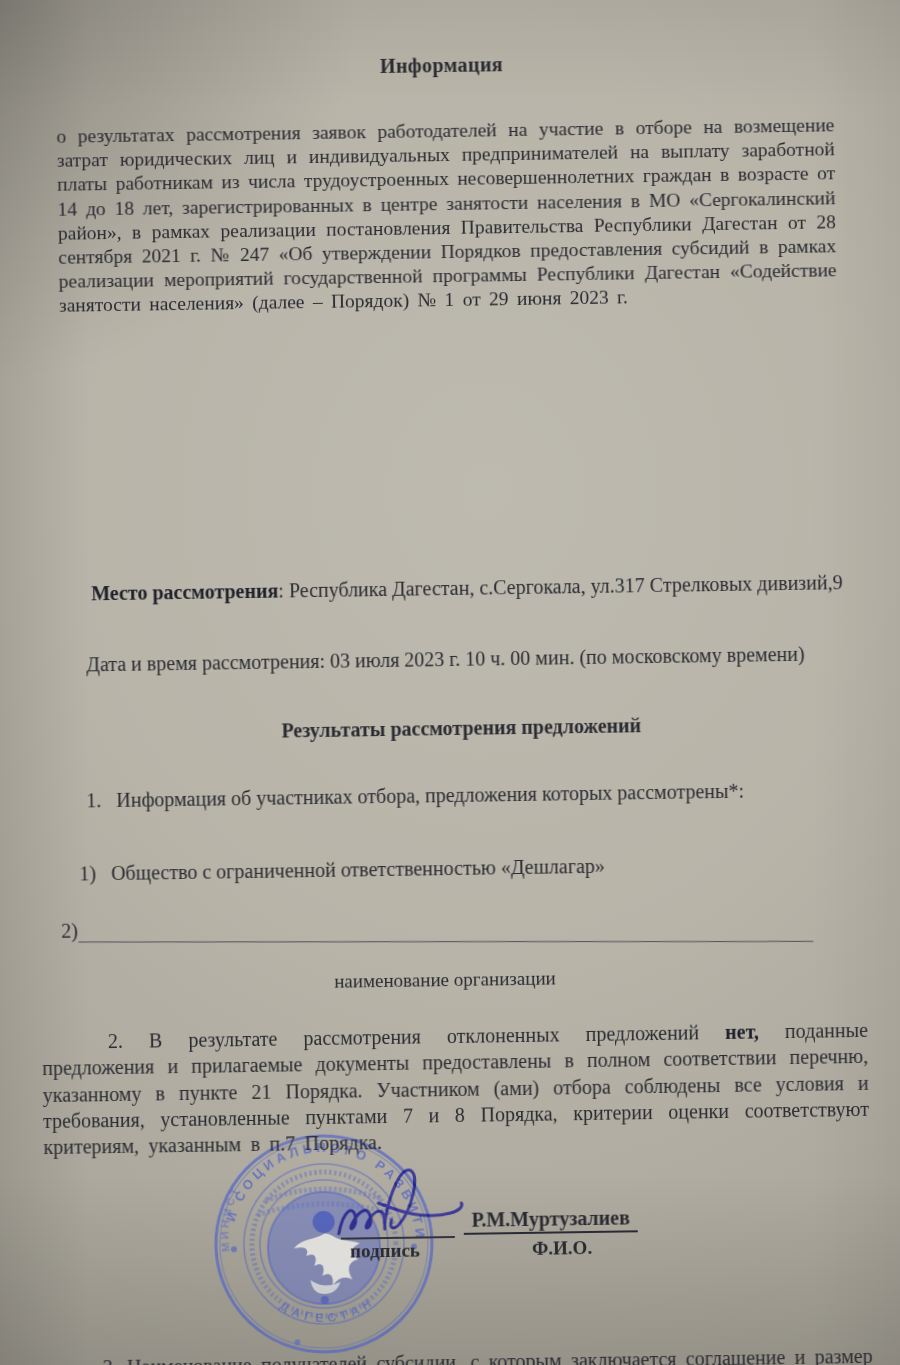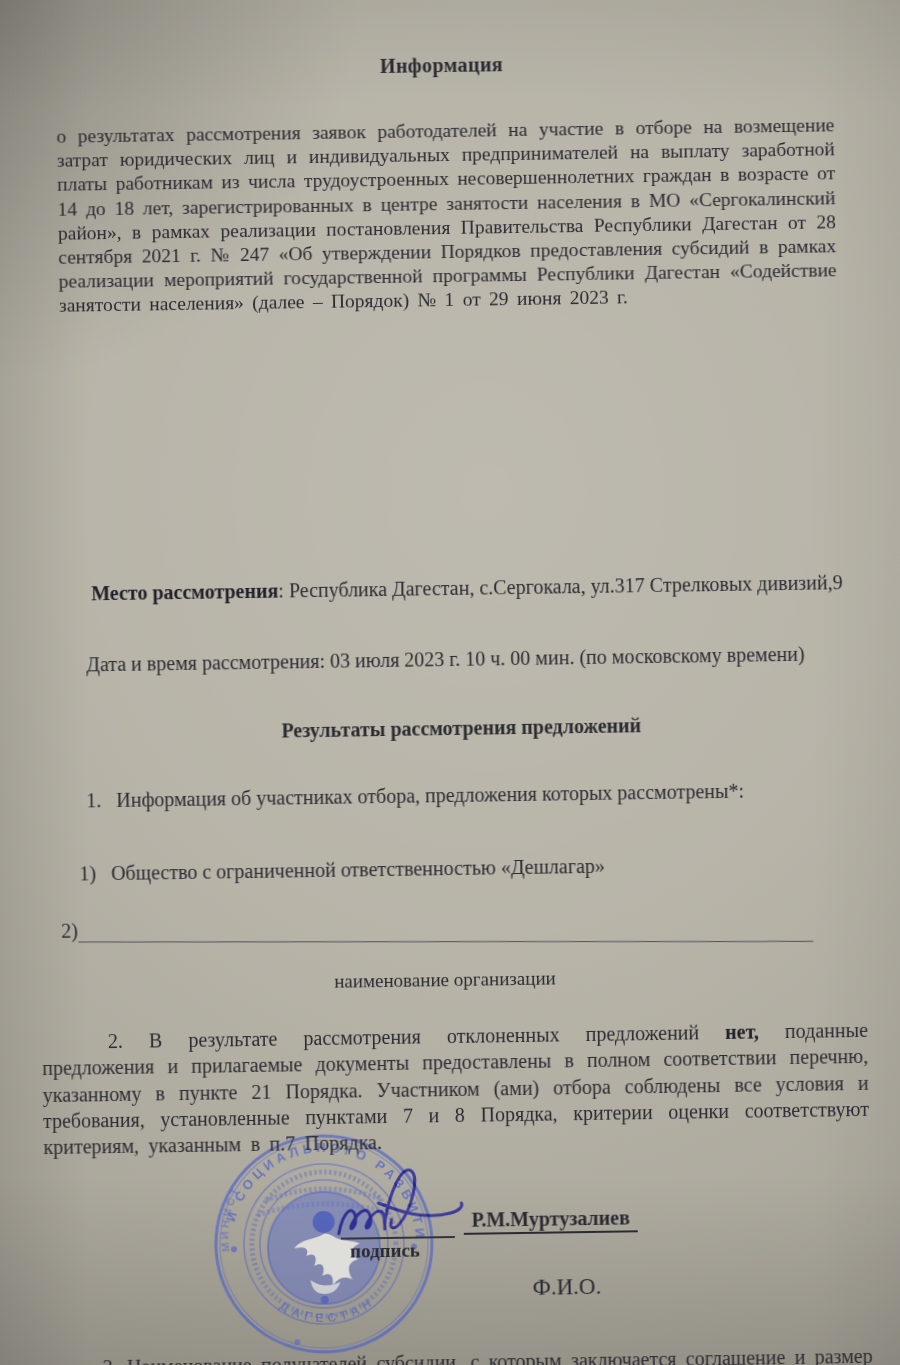--- a/index.html
+++ b/index.html
@@ -27,21 +27,21 @@
   #item1{top:474px;left:84px;font-size:20px;}
   #participant1{top:524px;left:76px;font-size:20px;}
   #participant2{top:556px;left:57px;width:752px;display:flex;align-items:flex-end;font-size:20px;}
   #participant2 .blank{flex:1;height:24px;border-bottom:1.6px solid #50505a;transform:rotate(0.8deg);transform-origin:left bottom;}
   #org-caption{top:588px;left:0;width:880px;text-align:center;font-size:19px;}
   #para2{top:620px;left:36px;width:826px;font-size:20px;line-height:26.3px;text-indent:66px;word-spacing:4.5px;height:160px;}
   #para3{top:786px;left:30px;width:832px;font-size:20px;line-height:26.5px;text-indent:62px;word-spacing:3px;height:56px;}
   #sig-blank{top:1212px;left:332px;width:114px;height:24px;border-bottom:2px solid #33333e;z-index:4;}
   #sig-name{top:1209px;left:455px;font-size:20px;font-weight:bold;border-bottom:2px solid #2a2a35;padding:0 8px 1px 8px;z-index:4;}
   #sig-caption{top:1239px;left:341px;font-size:19px;font-weight:bold;z-index:4;}
-  #fio-caption{top:1276px;left:523px;font-size:23px;font-weight:normal;z-index:4;}
+  #fio-caption{top:1239px;left:523px;font-size:19px;font-weight:bold;z-index:4;}
   #stamp{left:201px;top:1128px;width:228px;height:228px;z-index:2;mix-blend-mode:multiply;opacity:0.88;filter:blur(0.35px);}
   #signature-ink{left:318px;top:1160px;width:170px;height:86px;z-index:5;mix-blend-mode:multiply;filter:blur(0.25px);}
   .txt{position:relative;z-index:3;}
 </style>
 </head>
 <body>
 
 <div class="page">
   <div class="rot">
 

